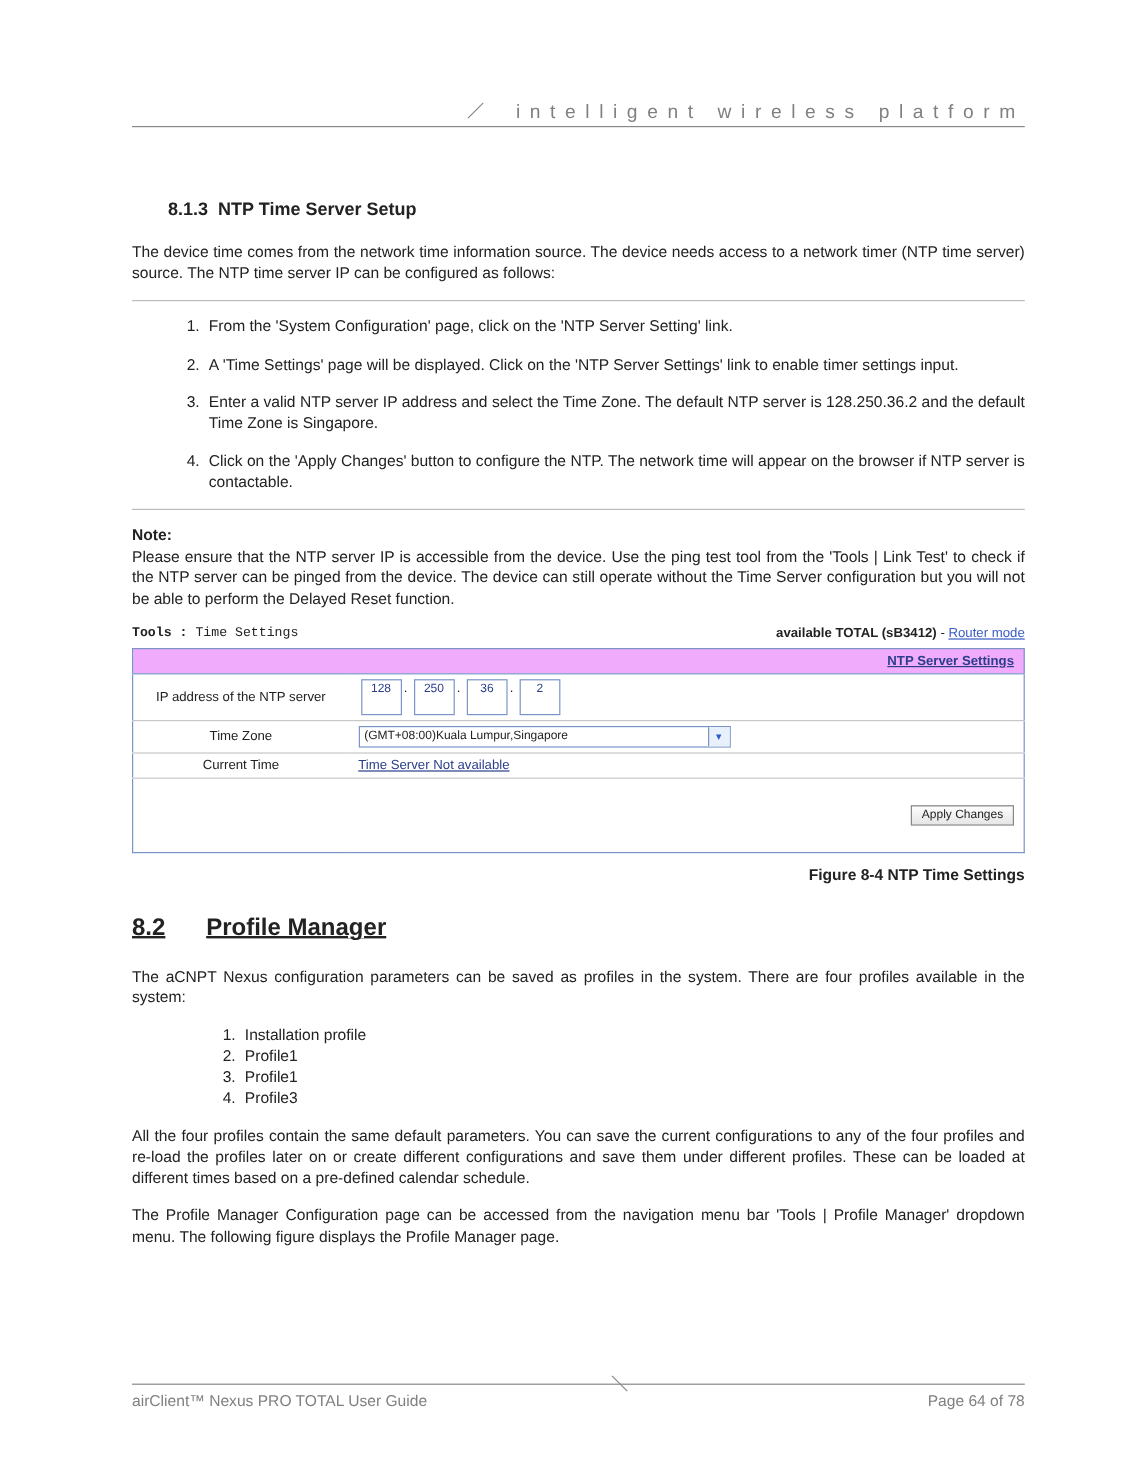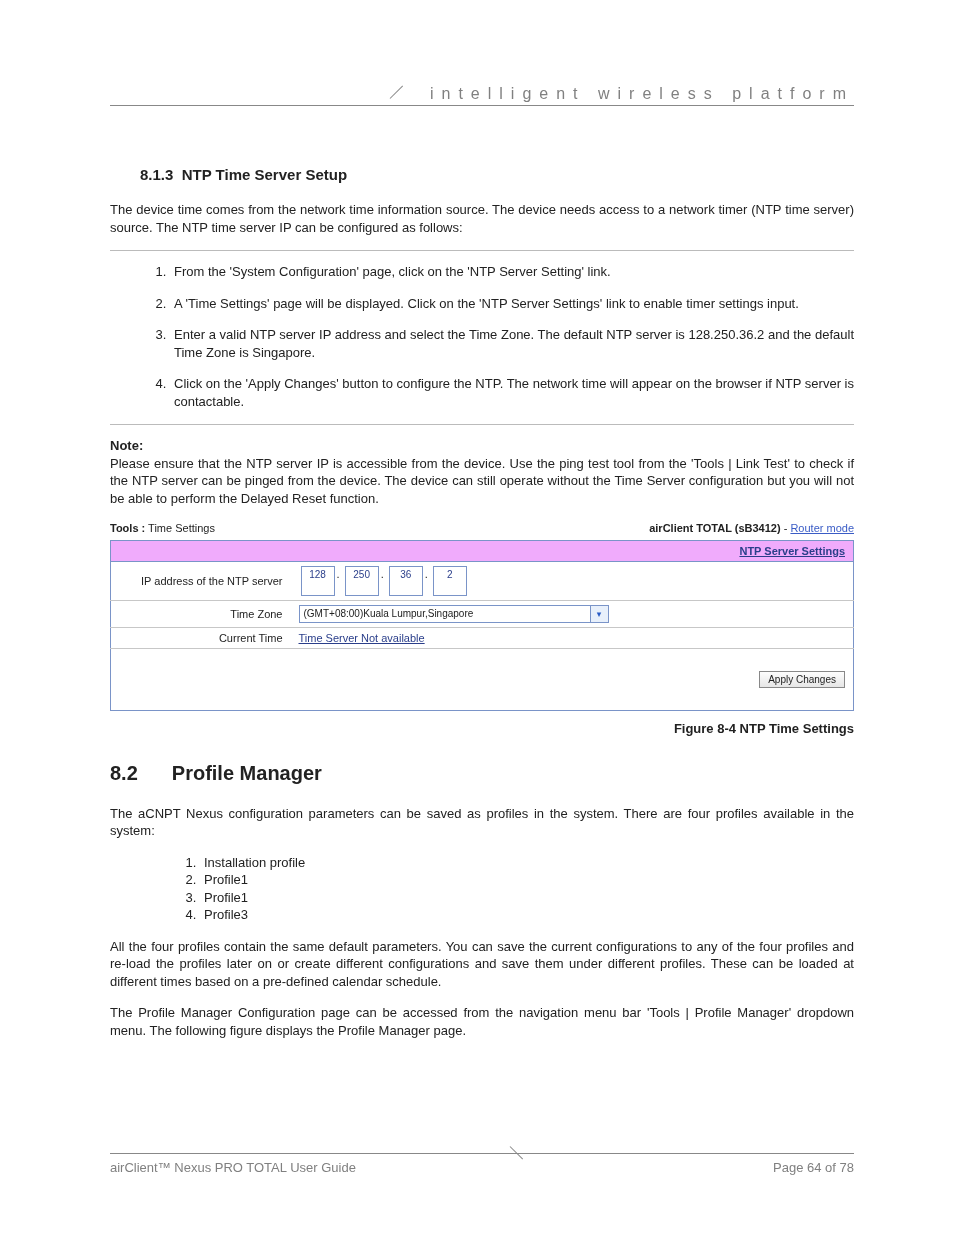--- a/index.html
+++ b/index.html
@@ -78,21 +78,21 @@
 
   
   .widget { margin: 6px 0 8px 0; }
   .widget-top {
     display: flex;
     justify-content: space-between;
     font-size: 11px;
     margin-bottom: 6px;
     font-family: Tahoma, sans-serif;
   }
-  .widget-top .left { color: #222; }
+  .widget-top .left { color: #222; font-family: Liberation Mono, monospace; }
   .widget-top .left b { font-weight: bold; }
   .widget-top .right b { font-weight: bold; }
   .widget-top .right a { color: #3a5cc6; text-decoration: underline; }
 
   .ntp-table {
     border: 1px solid #7a94c8;
     width: 100%;
     border-collapse: collapse;
     font-family: Tahoma, sans-serif;
     font-size: 11px;
@@ -106,21 +106,21 @@
   .ntp-table th a {
     color: #2a3e8a;
     font-weight: bold;
     text-decoration: underline;
   }
   .ntp-table td {
     padding: 4px 8px;
     border-top: 1px solid #c7c7c7;
     vertical-align: middle;
   }
-  .ntp-table td.lab { text-align: right; width: 180px; }
+  .ntp-table td.lab { text-align: center; width: 180px; }
   .ip-box {
     display: inline-block;
     border: 1px solid #7a94c8;
     width: 34px;
     height: 30px;
     font-size: 10px;
     text-align: center;
     line-height: 16px;
     color: #2a3e8a;
     background: #fff;
@@ -164,21 +164,21 @@
     font-family: Tahoma, sans-serif;
     color: #222;
   }
   .fig-caption {
     text-align: right;
     font-weight: bold;
     font-size: 13px;
     margin: 10px 0 26px 0;
   }
 
-  .h2-row { display: flex; gap: 34px; font-size: 20px; font-weight: bold; margin-bottom: 20px; }
+  .h2-row { display: flex; gap: 34px; font-size: 20px; font-weight: bold; margin-bottom: 20px; text-decoration: underline; }
 
   ol.profiles {
     list-style: decimal;
     margin: 12px 0 14px 90px;
     font-size: 13px;
     line-height: 1.35;
   }
   ol.profiles li { padding-left: 4px; }
 
   .footer {
@@ -238,21 +238,21 @@
     <div class="note-text">Please ensure that the NTP server IP is accessible from the device. Use the ping test tool from the 'Tools | Link Test' to check if the NTP server can be pinged from the device.  The device can still operate without the Time Server configuration but you will not be able to perform the Delayed Reset function.</div>
   </div>
 
   <div class="widget">
     <div class="widget-top">
       <div class="left">
         <b>Tools :</b>
         <span>Time Settings</span>
       </div>
       <div class="right">
-        <b>airClient TOTAL (sB3412)</b><span> - </span><a>Router mode</a>
+        <b>available TOTAL (sB3412)</b><span> - </span><a>Router mode</a>
       </div>
     </div>
 
     <table class="ntp-table">
       <tbody>
           <tr>
             <th colspan="2"><a>NTP Server Settings</a></th>
           </tr>
       <tr>
         <td class="lab">IP address of the NTP server</td>

